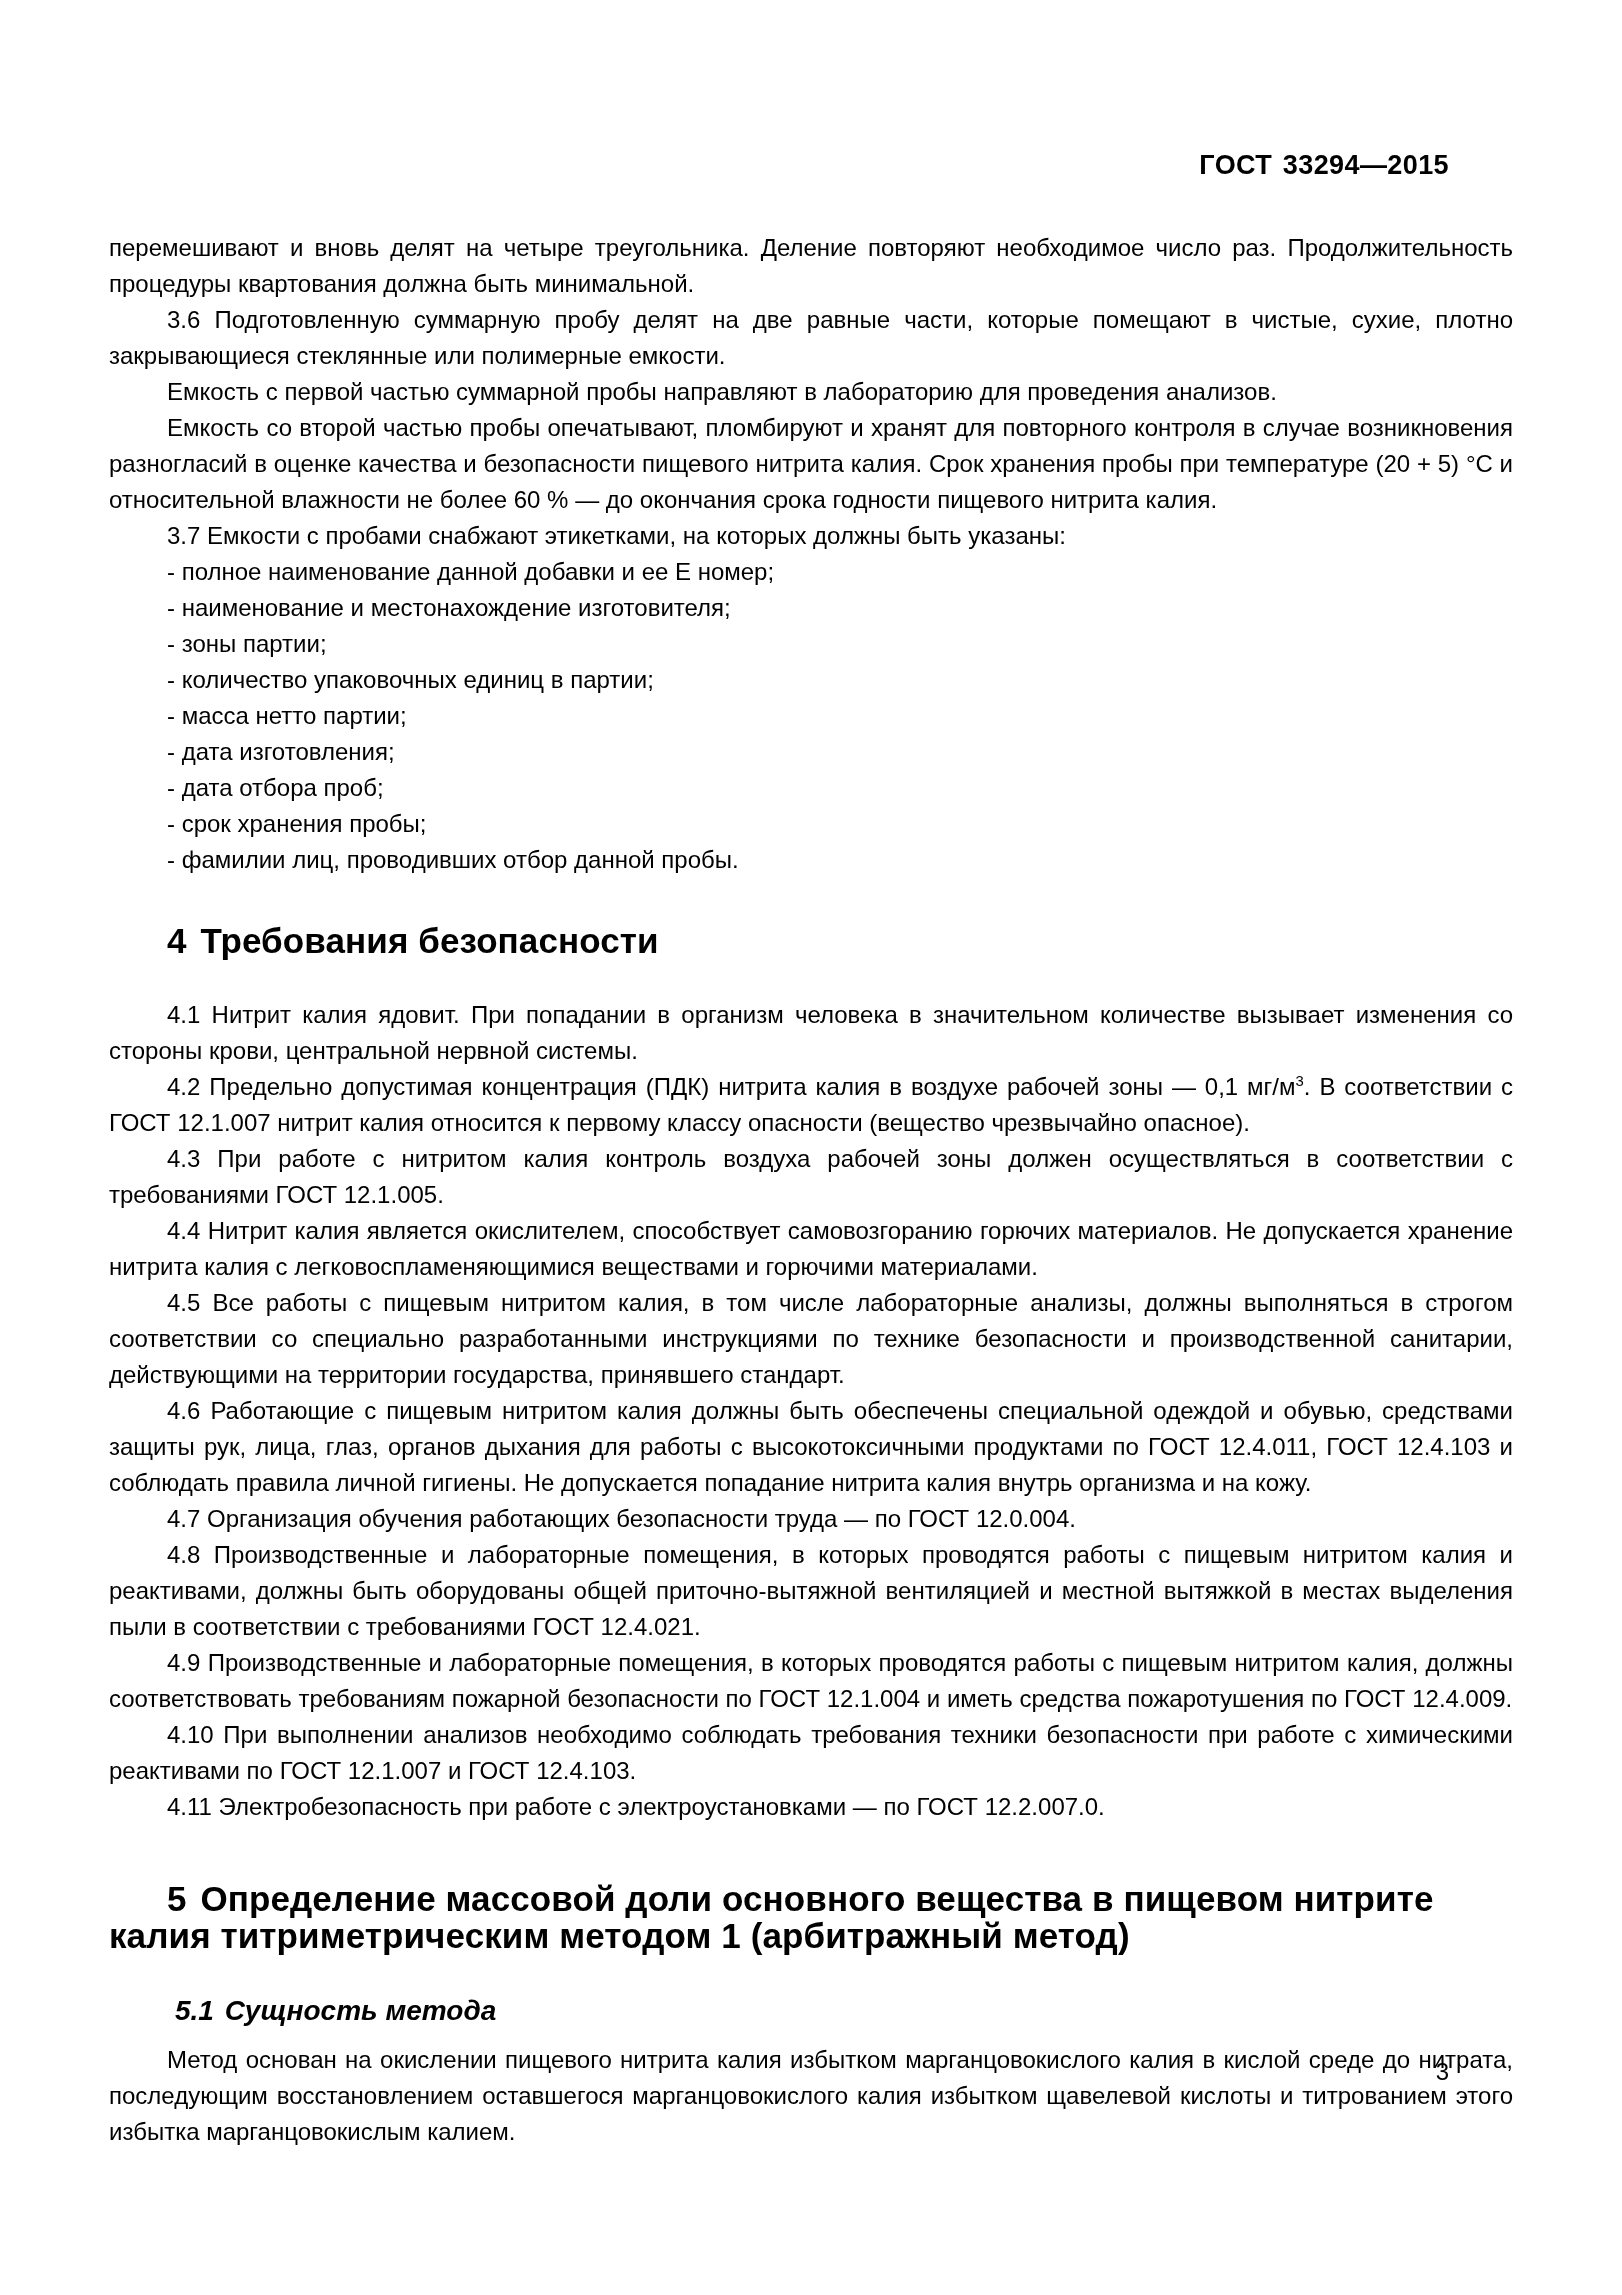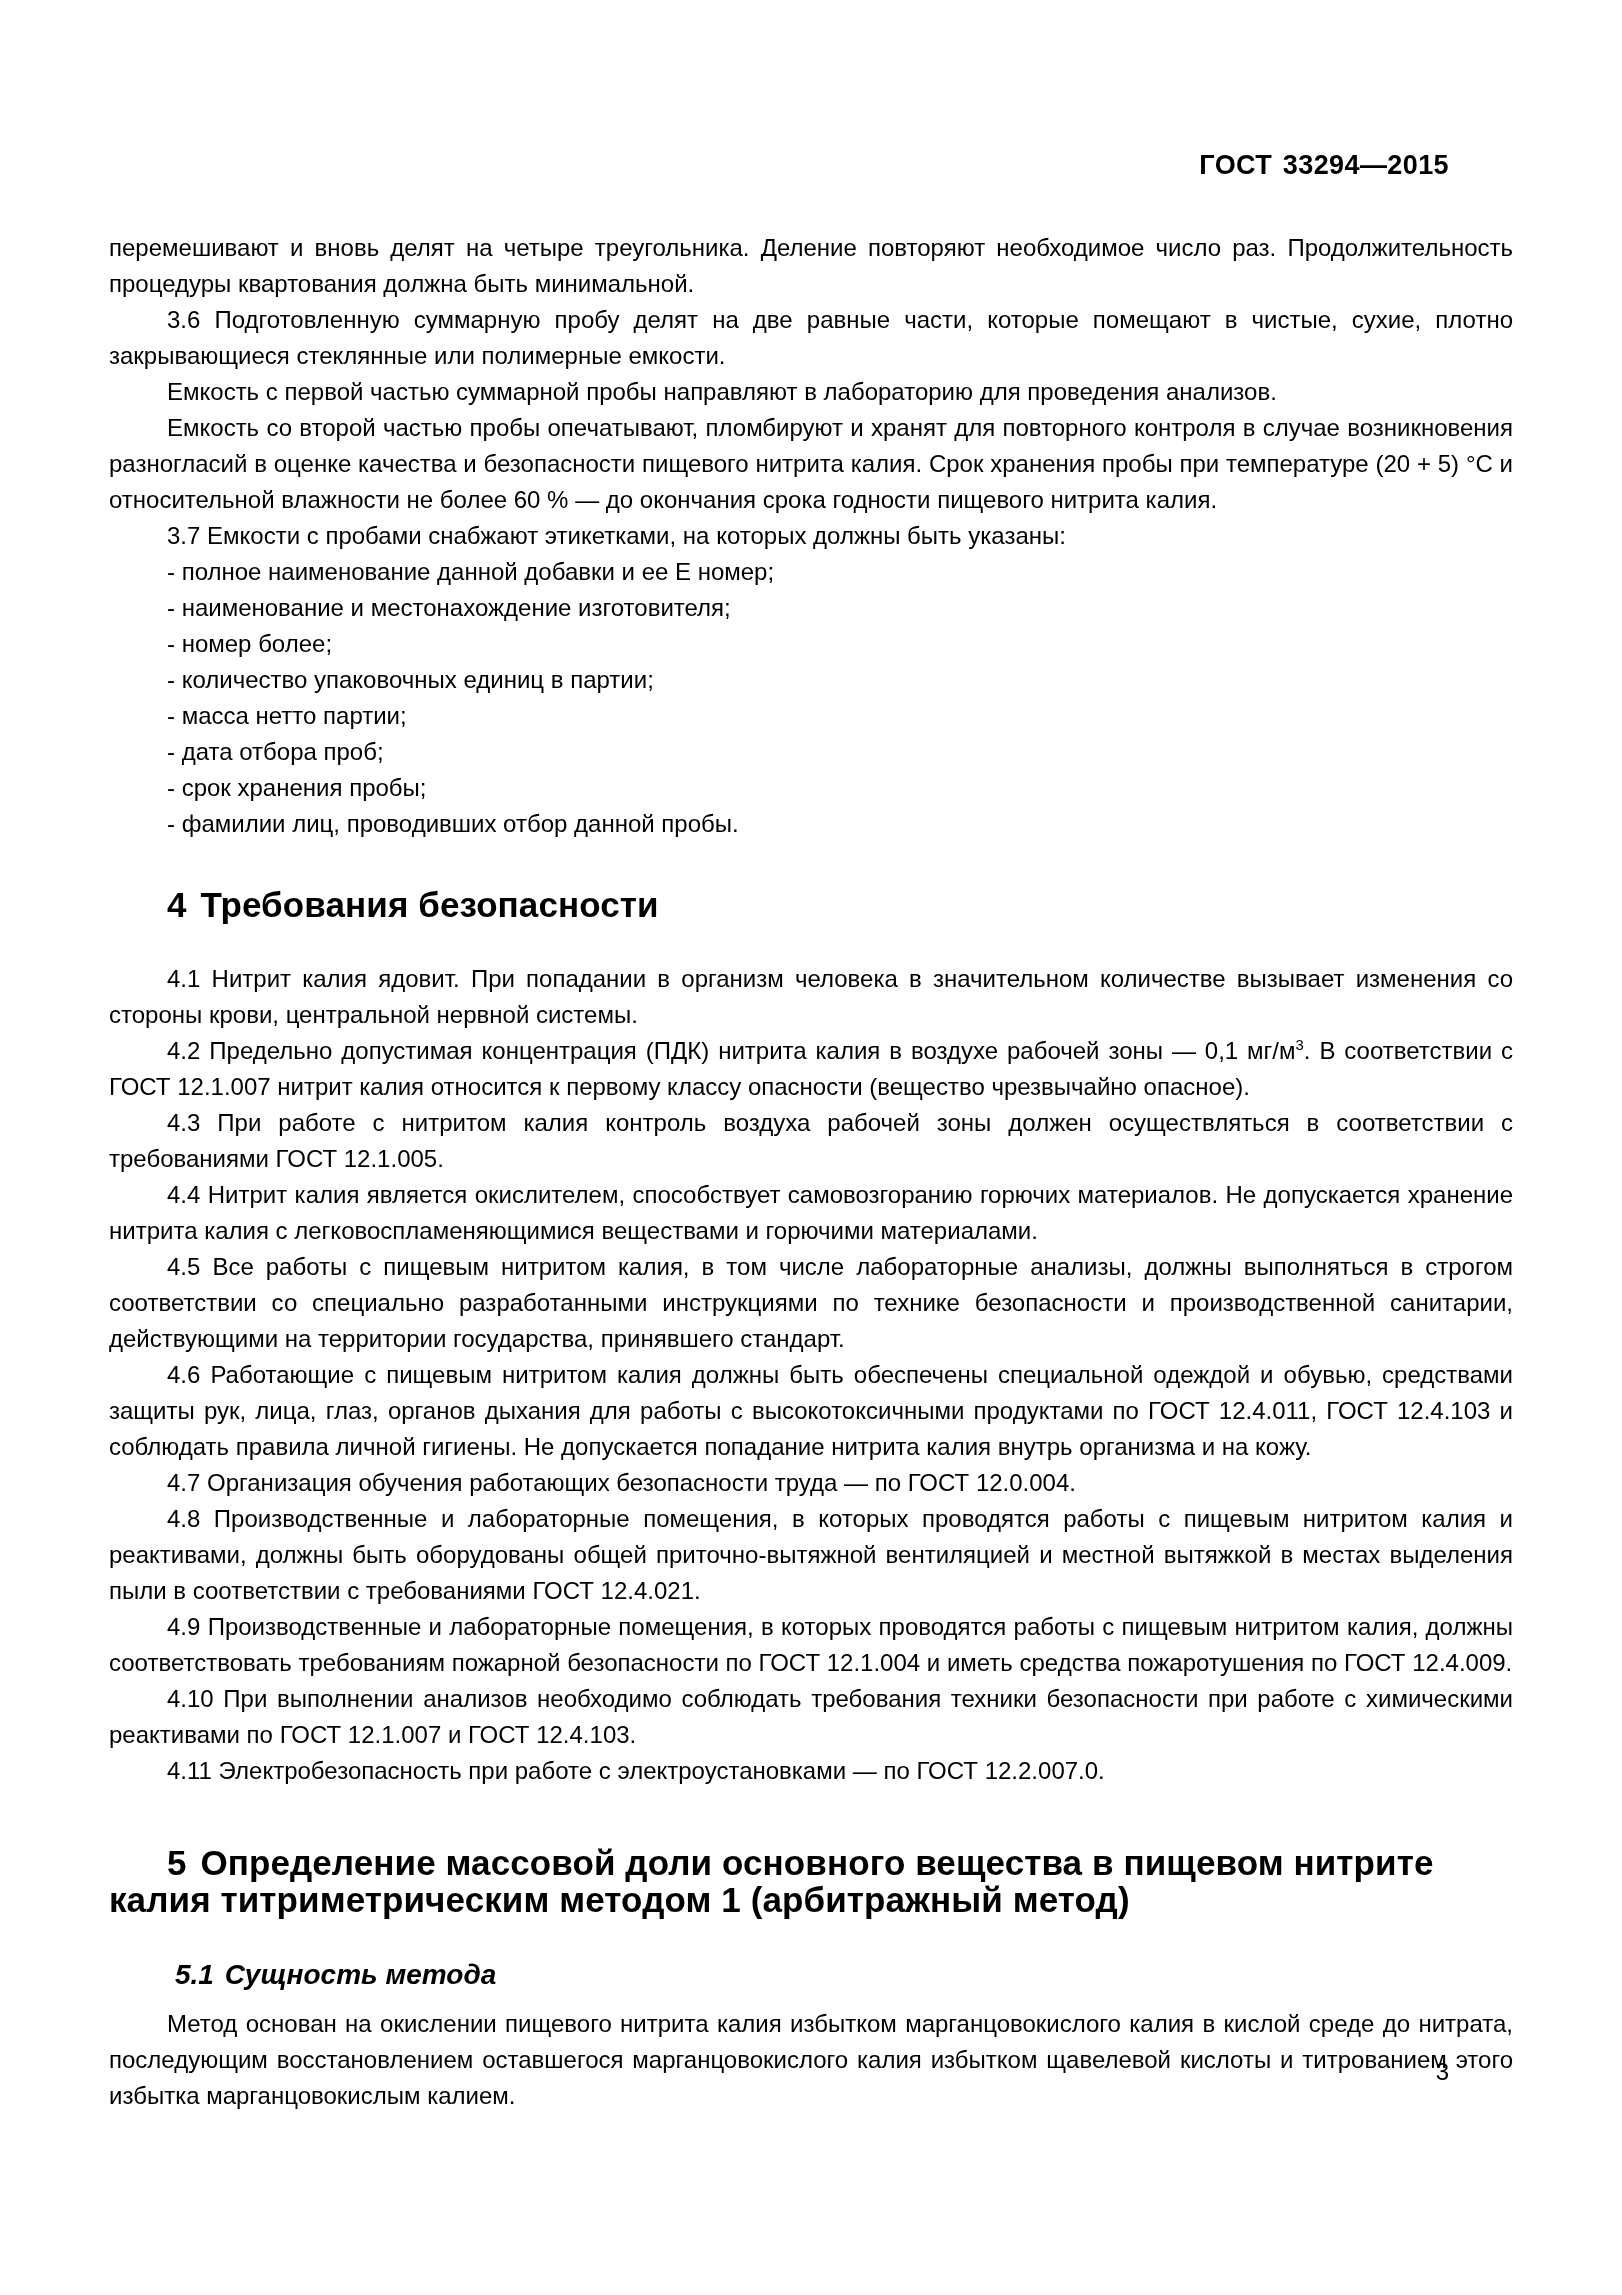--- a/index.html
+++ b/index.html
@@ -126,23 +126,24 @@
 
     <p class="body-text indent">Емкость с первой частью суммарной пробы направляют в лабораторию для проведения анализов.</p>
 
     <p class="body-text indent">Емкость со второй частью пробы опечатывают, пломбируют и хранят для повторного контроля в случае возникновения разногласий в оценке качества и безопасности пищевого нитрита калия. Срок хранения пробы при температуре (20 + 5) °С и относительной влажности не более 60 % — до окончания срока годности пищевого нитрита калия.</p>
 
     <p class="body-text indent">3.7  Емкости с пробами снабжают этикетками, на которых должны быть указаны:</p>
 
     <ul class="bullet-list">
       <li>- полное наименование данной добавки и ее Е номер;</li>
       <li>- наименование и местонахождение изготовителя;</li>
-      <li>- номер более;</li>
+      <li>- зоны партии;</li>
       <li>- количество упаковочных единиц в партии;</li>
       <li>- масса нетто партии;</li>
+      <li>- дата изготовления;</li>
       <li>- дата отбора проб;</li>
       <li>- срок хранения пробы;</li>
       <li>- фамилии лиц, проводивших отбор данной пробы.</li>
     </ul>
 
     <div class="sp-before-h2"></div>
 
     <h2 class="section-title">
       <span class="num">4</span><span>Требования безопасности</span>
     </h2>

